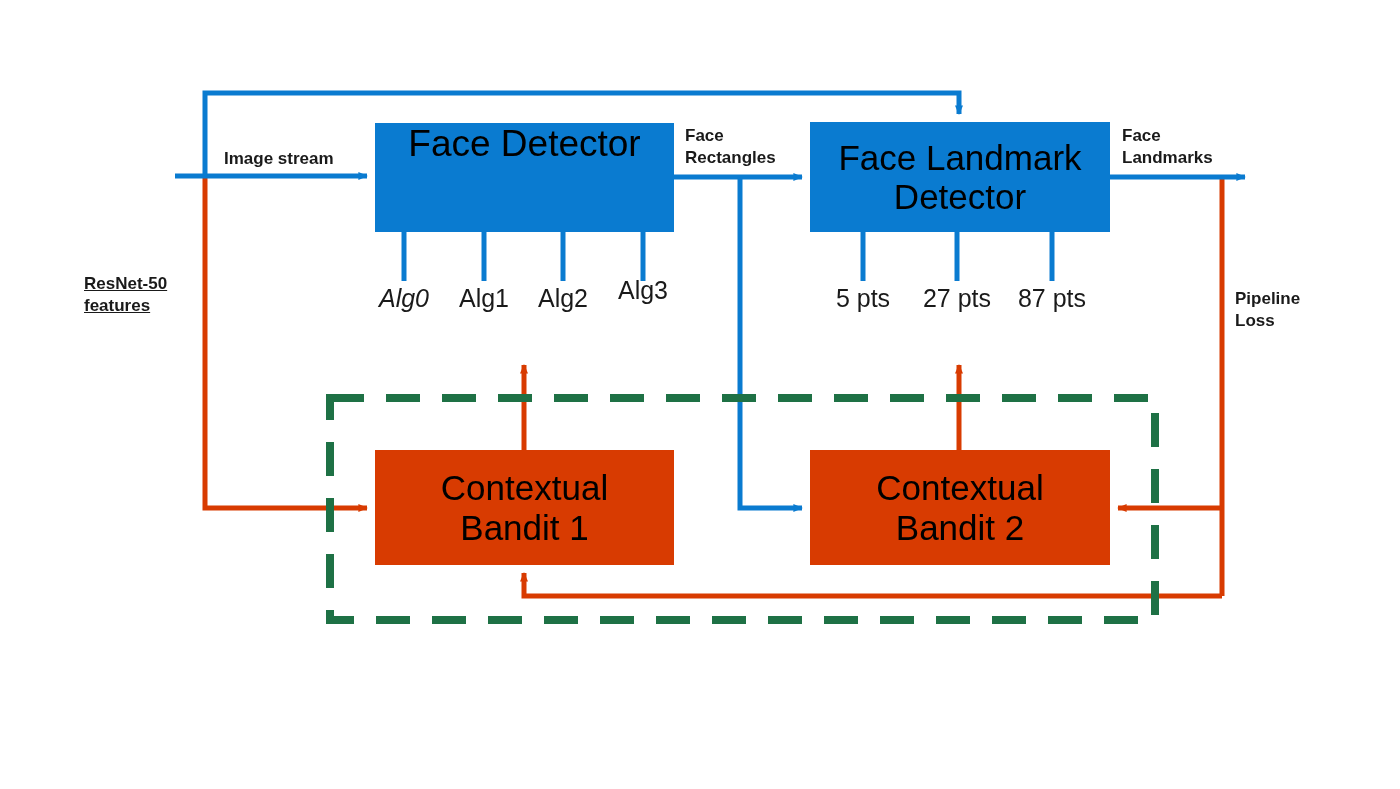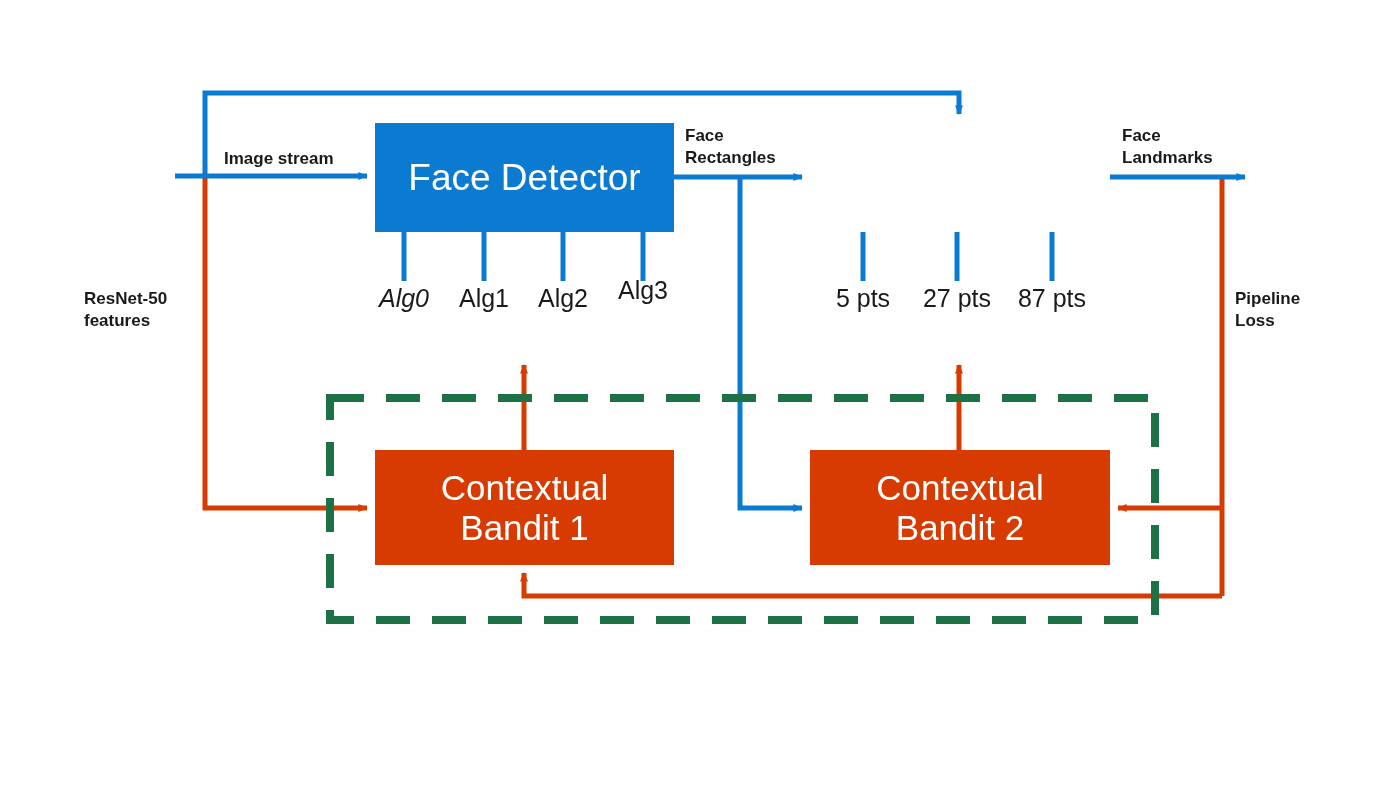--- a/index.html
+++ b/index.html
@@ -21,24 +21,23 @@
   #diagram-svg {
     position: absolute;
     top: 0;
     left: 0;
     width: 1400px;
     height: 789px;
   }
   .node-box {
     position: absolute;
     display: flex;
-    align-items: center;
     justify-content: center;
     text-align: center;
-    color: #ffffff;
+    color: #000000;
     line-height: 1.12;
     box-sizing: border-box;
     user-select: none;
   }
   .node-blue {
     background: #0A7BD0;
   }
   .node-orange {
     background: #D83B01;
   }
@@ -123,40 +122,44 @@
     <line x1="957" y1="232" x2="957" y2="281" stroke="#0A7BD0" stroke-width="5"></line>
     <line x1="1052" y1="232" x2="1052" y2="281" stroke="#0A7BD0" stroke-width="5"></line>
 
     <rect x="330" y="398" width="825" height="222" fill="none" stroke="#1E7145" stroke-width="8" stroke-dasharray="34 22"></rect>
   </svg>
 
   <div class="node-box node-blue" style="left:375px; top:123px; width:299px; height:109px; font-size:37px;">
     <span class="node-label">Face Detector</span>
   </div>
 
+  <div class="node-box node-blue" style="left:810px; top:122px; width:300px; height:110px; font-size:35px; flex-direction:column;">
+    <span class="node-label">Face Landmark</span>
+    <span class="node-label">Detector</span>
+  </div>
 
   <div class="node-box node-orange" style="left:375px; top:450px; width:299px; height:115px; font-size:35px; flex-direction:column;">
     <span class="node-label">Contextual</span>
     <span class="node-label">Bandit 1</span>
   </div>
 
   <div class="node-box node-orange" style="left:810px; top:450px; width:300px; height:115px; font-size:35px; flex-direction:column;">
     <span class="node-label">Contextual</span>
     <span class="node-label">Bandit 2</span>
   </div>
 
   <div class="edge-label" style="left:224px; top:148px;">Image stream</div>
 
   <div class="edge-label" style="left:685px; top:125px;">Face
 Rectangles</div>
 
   <div class="edge-label" style="left:1122px; top:125px;">Face
 Landmarks</div>
 
-  <div class="edge-label" style="left:84px; top:288px;">ResNet-50
+  <div class="edge-label" style="left:84px; top:273px;text-decoration:underline;">ResNet-50
 features</div>
 
   <div class="edge-label" style="left:1235px; top:288px;">Pipeline
 Loss</div>
 
   <div class="tick-label" style="left:354px; top:286px; width:100px;font-style:italic;">Alg0</div>
   <div class="tick-label" style="left:434px; top:286px; width:100px;">Alg1</div>
   <div class="tick-label" style="left:513px; top:286px; width:100px;">Alg2</div>
   <div class="tick-label" style="left:593px; top:278px; width:100px;">Alg3</div>
 

